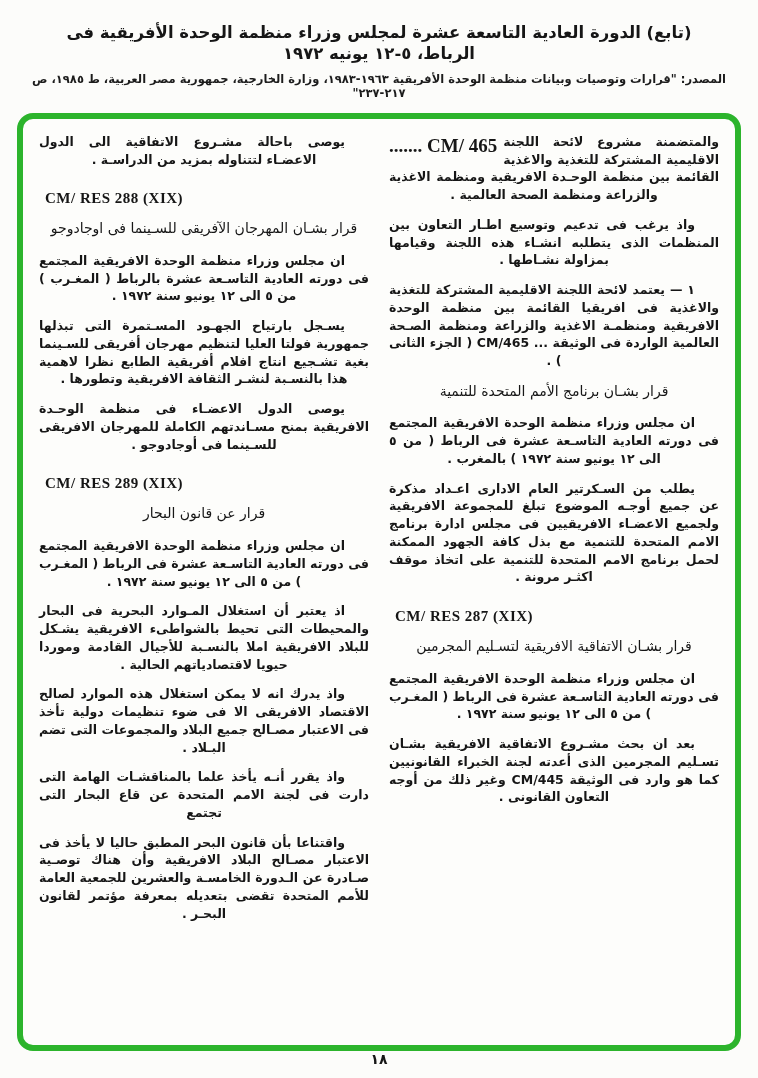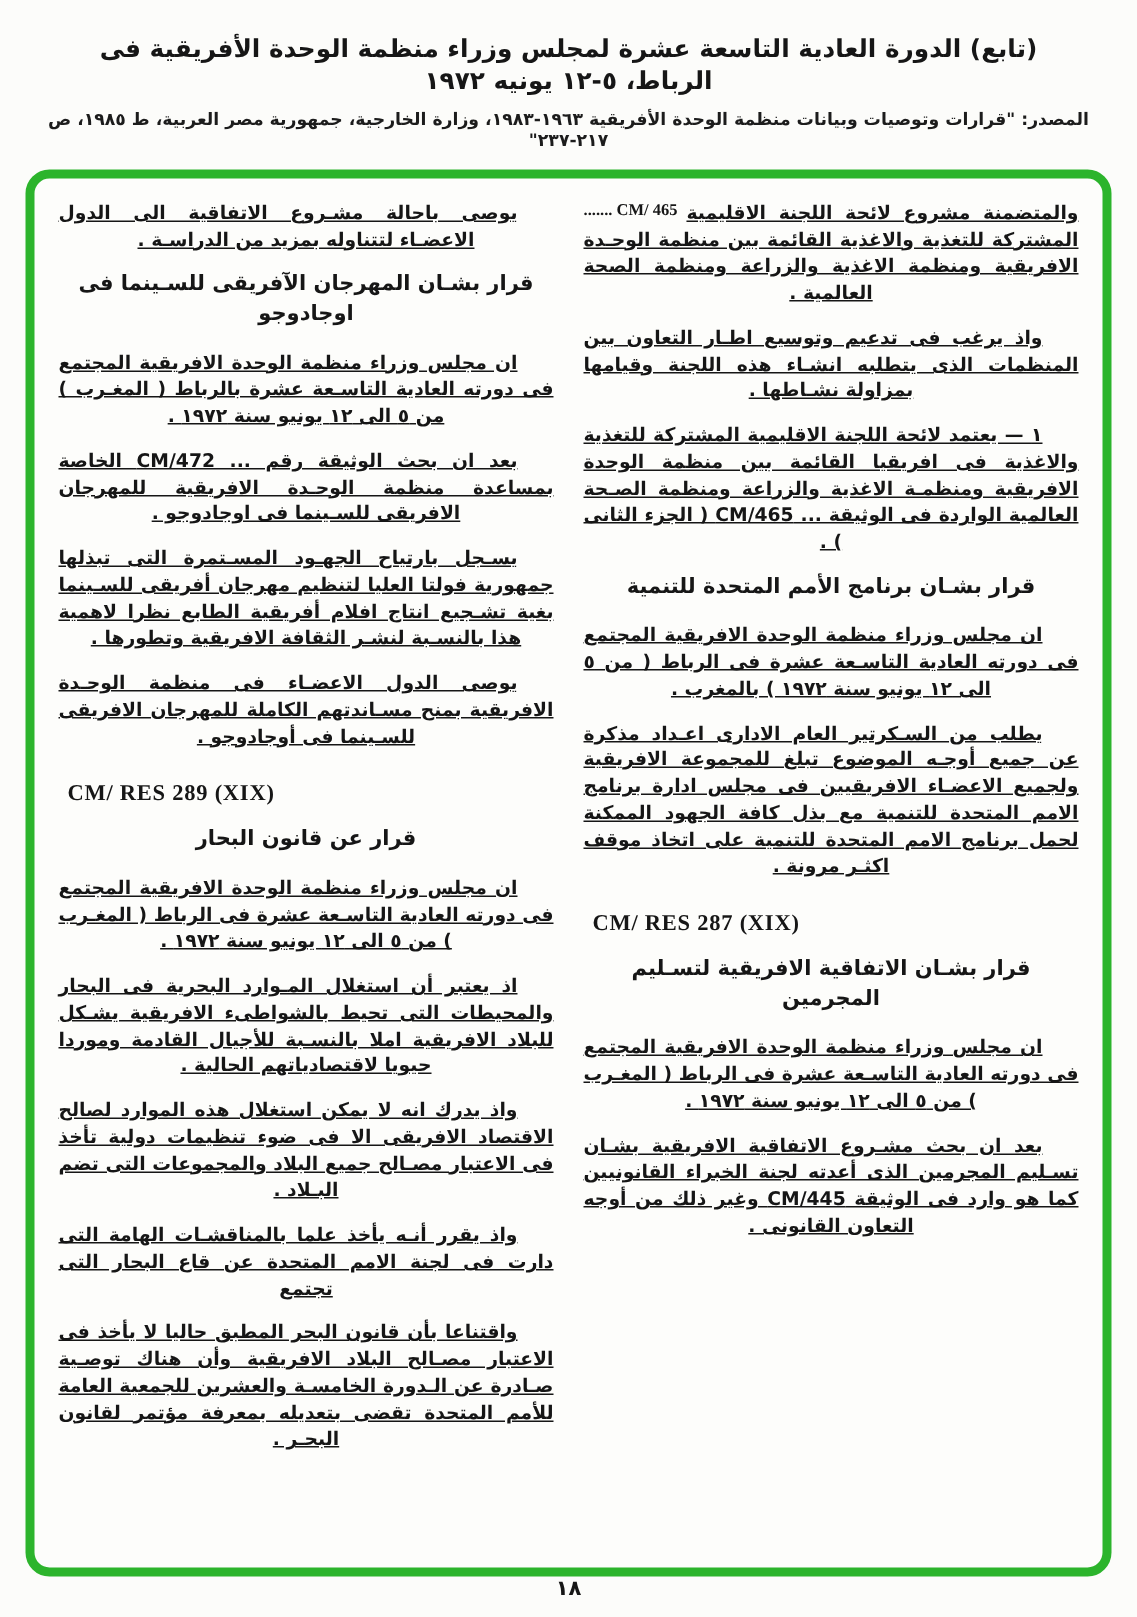--- a/index.html
+++ b/index.html
@@ -29,36 +29,35 @@
     overflow:hidden;
     background:#fdfdfb;
   }
   .cols{display:flex;direction:rtl;gap:20px;height:100%;}
   .col{flex:1;direction:rtl;min-width:0;}
   .para{
     font-size:12.5px;font-weight:bold;line-height:1.42;
     text-align:justify;text-align-last:center;
     text-indent:24px;
     margin:0 0 12px;
-    text-decoration:underline;
   }
   .para.no-indent{text-indent:0;}
   .float-code{
     float:left;direction:ltr;
     font-family:"Liberation Serif",serif;
-    font-size:11px;padding-right:6px;white-space:nowrap;
+    font-size:19px;padding-right:6px;white-space:nowrap;
   }
   .res-code{
     direction:ltr;text-align:left;
     font-family:"Liberation Serif",serif;
     font-weight:bold;font-size:15px;letter-spacing:0.5px;
     margin:22px 0 12px;padding-left:6px;
   }
   .res-title{
-    font-size:14px;font-weight:bold;text-align:center;
+    font-size:14px;font-weight:normal;text-align:center;
     margin:0 0 13px;line-height:1.4;
   }
   .page-number{
     text-align:center;font-size:14px;font-weight:bold;
     margin-top:0;direction:rtl;
   }
 </style>
 </head>
 <body>
 
@@ -84,23 +83,23 @@
 
       <div class="res-code">CM/ RES 287 (XIX)</div>
       <h3 class="res-title">قرار بشـان الاتفاقية الافريقية لتسـليم المجرمين</h3>
       <p class="para">ان مجلس وزراء منظمة الوحدة الافريقية المجتمع فى دورته العادية التاسـعة عشرة فى الرباط ( المغـرب ) من ٥ الى ١٢ يونيو سنة ١٩٧٢ .</p>
       <p class="para">بعد ان بحث مشـروع الاتفاقية الافريقية بشـان تسـليم المجرمين الذى أعدته لجنة الخبراء القانونيين كما هو وارد فى الوثيقة CM/445 وغير ذلك من أوجه التعاون القانونى .</p>
     </section>
 
     <section class="col">
       <p class="para">يوصى باحالة مشـروع الاتفاقية الى الدول الاعضـاء لتتناوله بمزيد من الدراسـة .</p>
 
+      <div class="res-code">CM/ RES 288 (XIX)</div>
       <h3 class="res-title">قرار بشـان المهرجان الآفريقى للسـينما فى اوجادوجو</h3>
       <p class="para">ان مجلس وزراء منظمة الوحدة الافريقية المجتمع فى دورته العادية التاسـعة عشرة بالرباط ( المغـرب ) من ٥ الى ١٢ يونيو سنة ١٩٧٢ .</p>
-      <p class="para">بعد ان بحث الوثيقة رقم ... CM/472 الخاصة بمساعدة منظمة الوحـدة الافريقية للمهرجان الافريقى للسـينما فى اوجادوجو .</p>
       <p class="para">يسـجل بارتياح الجهـود المسـتمرة التى تبذلها جمهورية فولتا العليا لتنظيم مهرجان أفريقى للسـينما بغية تشـجيع انتاج افلام أفريقية الطابع نظرا لاهمية هذا بالنسـبة لنشـر الثقافة الافريقية وتطورها .</p>
       <p class="para">يوصى الدول الاعضـاء فى منظمة الوحـدة الافريقية بمنح مسـاندتهم الكاملة للمهرجان الافريقى للسـينما فى أوجادوجو .</p>
 
       <div class="res-code">CM/ RES 289 (XIX)</div>
       <h3 class="res-title">قرار عن قانون البحار</h3>
       <p class="para">ان مجلس وزراء منظمة الوحدة الافريقية المجتمع فى دورته العادية التاسـعة عشرة فى الرباط ( المغـرب ) من ٥ الى ١٢ يونيو سنة ١٩٧٢ .</p>
       <p class="para">اذ يعتبر أن استغلال المـوارد البحرية فى البحار والمحيطات التى تحيط بالشواطىء الافريقية يشـكل للبلاد الافريقية املا بالنسـبة للأجيال القادمة وموردا حيويا لاقتصادياتهم الحالية .</p>
       <p class="para">واذ يدرك انه لا يمكن استغلال هذه الموارد لصالح الاقتصاد الافريقى الا فى ضوء تنظيمات دولية تأخذ فى الاعتبار مصـالح جميع البلاد والمجموعات التى تضم البـلاد .</p>
       <p class="para">واذ يقرر أنـه يأخذ علما بالمناقشـات الهامة التى دارت فى لجنة الامم المتحدة عن قاع البحار التى تجتمع</p>
       <p class="para">واقتناعا بأن قانون البحر المطبق حاليا لا يأخذ فى الاعتبار مصـالح البلاد الافريقية وأن هناك توصـية صـادرة عن الـدورة الخامسـة والعشرين للجمعية العامة للأمم المتحدة تقضى بتعديله بمعرفة مؤتمر لقانون البحـر .</p>

